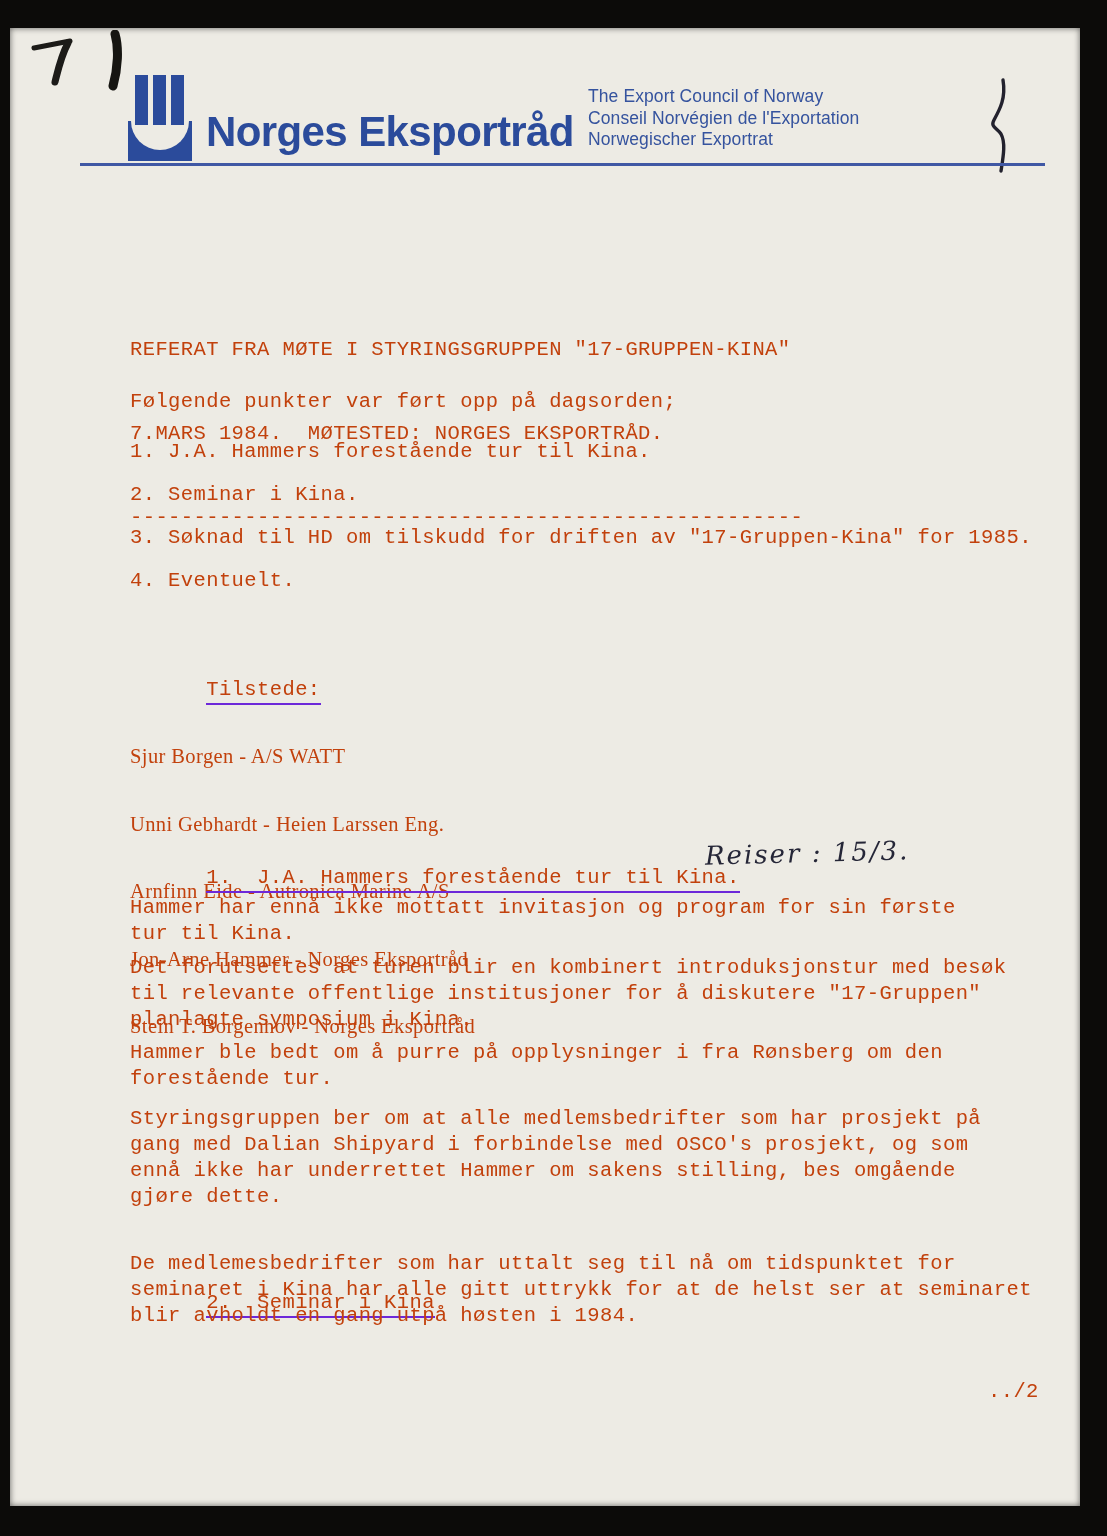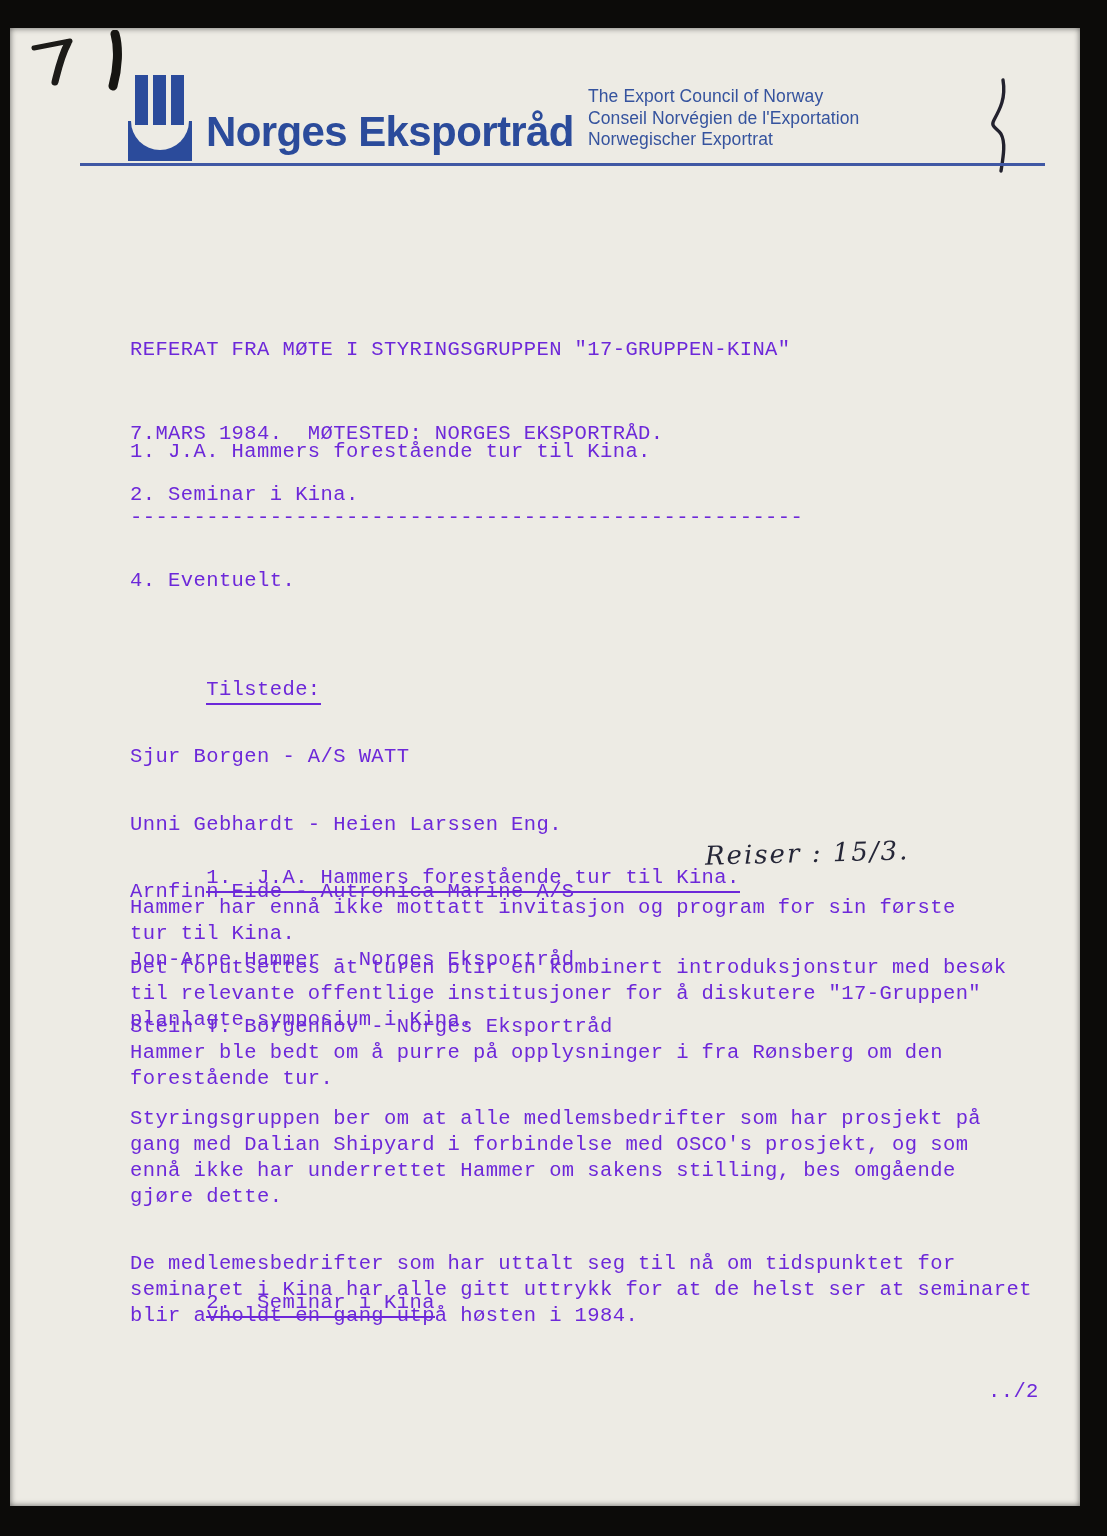--- a/index.html
+++ b/index.html
@@ -1,21 +1,21 @@
 <!DOCTYPE html>
 <html><head>
 <meta charset="utf-8">
 <style>
   html,body{margin:0;padding:0;background:#0c0b09;}
   .stage{position:relative;width:1107px;height:1536px;background:#0c0b09;overflow:hidden;
          font-family:"Liberation Sans",sans-serif;}
   .paper{position:absolute;left:10px;top:28px;width:1070px;height:1478px;
          background:#edebe4;box-shadow:0 0 6px rgba(0,0,0,.6) inset;}
   .mono{font-family:"Liberation Mono","DejaVu Sans Mono",monospace;
-        font-size:20.5px;letter-spacing:0.4px;color:#6d28d9;white-space:pre-wrap;}
+        font-size:20.5px;letter-spacing:0.4px;color:#c2410c;white-space:pre-wrap;}
   .abs{position:absolute;}
   .title-block{line-height:28px;}
   .para{line-height:26px;}
   .uline{border-bottom:2px solid #6d28d9;padding-bottom:2px;}
   .wordmark{font-weight:bold;font-size:42px;letter-spacing:-0.6px;color:#2b4b9b;}
   .orgline{font-size:17.5px;line-height:21.5px;color:#35539e;letter-spacing:0.1px;}
   .rule{background:#4058a4;height:3px;}
   .attendee{line-height:21.5px;}
   .hand{font-family:"DejaVu Serif",serif;font-style:italic;font-size:26px;
         color:#252637;letter-spacing:2px;transform:rotate(-1.5deg);white-space:pre;}
@@ -53,28 +53,30 @@
     </svg>
 
     <div class="abs rule" style="left:70px;top:135px;width:965px;"></div>
 
     <div class="abs mono title-block" style="left:120px;top:252px;">
       <div>REFERAT FRA MØTE I STYRINGSGRUPPEN "17-GRUPPEN-KINA"</div>
       <div>7.MARS 1984.  MØTESTED: NORGES EKSPORTRÅD.</div>
       <div>-----------------------------------------------------</div>
     </div>
 
+    <div class="abs mono" style="left:120px;top:362px;">Følgende punkter var ført opp på dagsorden;</div>
     <div class="abs mono" style="left:120px;top:412px;">1. J.A. Hammers forestående tur til Kina.</div>
     <div class="abs mono" style="left:120px;top:455px;">2. Seminar i Kina.</div>
+    <div class="abs mono" style="left:120px;top:498px;">3. Søknad til HD om tilskudd for driften av "17-Gruppen-Kina" for 1985.</div>
     <div class="abs mono" style="left:120px;top:541px;">4. Eventuelt.</div>
 
     <div class="abs mono" style="left:120px;top:627px;">
       <span class="uline">Tilstede:</span>
     </div>
-    <div class="abs mono" style="left:120px;top:672px;">
+    <div class="abs mono" style="left:120px;top:672px;font-family:Liberation Serif, serif;">
       <div class="attendee">Sjur Borgen - A/S WATT</div>
       <div class="attendee">Unni Gebhardt - Heien Larssen Eng.</div>
       <div class="attendee">Arnfinn Eide - Autronica Marine A/S</div>
       <div class="attendee">Jon-Arne Hammer - Norges Eksportråd</div>
       <div class="attendee">Stein T. Borgenhov - Norges Eksportråd</div>
     </div>
 
     <div class="abs mono" style="left:120px;top:815px;">
       <span class="uline">1.  J.A. Hammers forestående tur til Kina.</span>
     </div>

